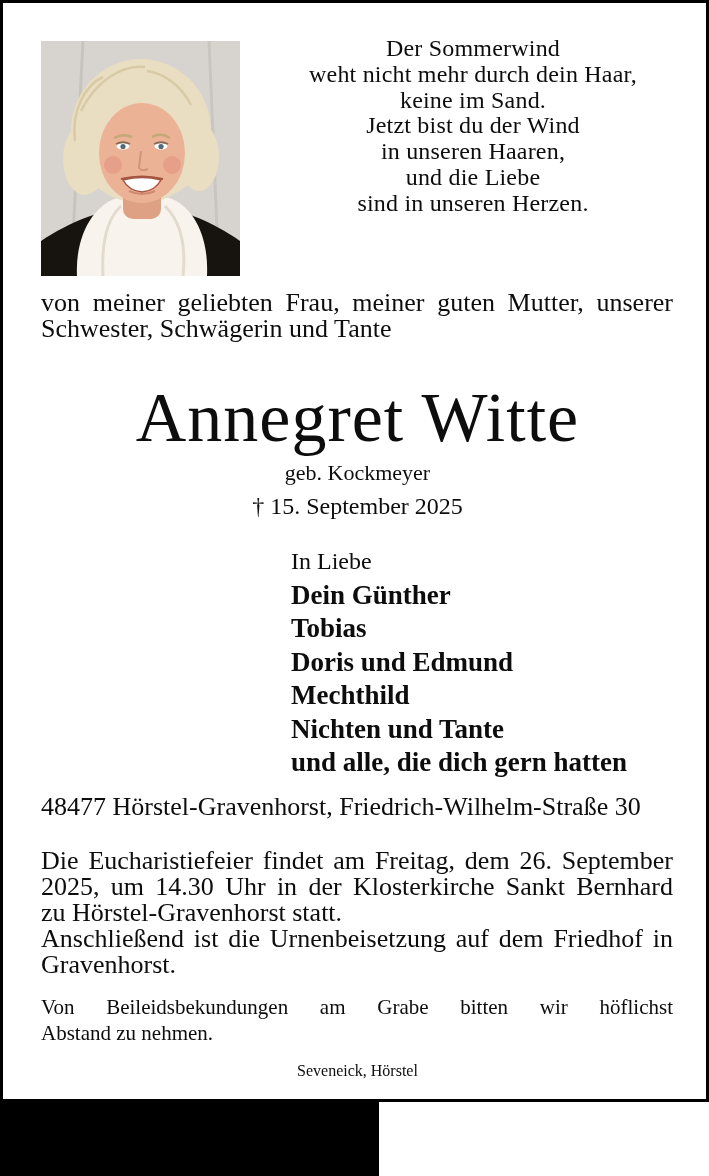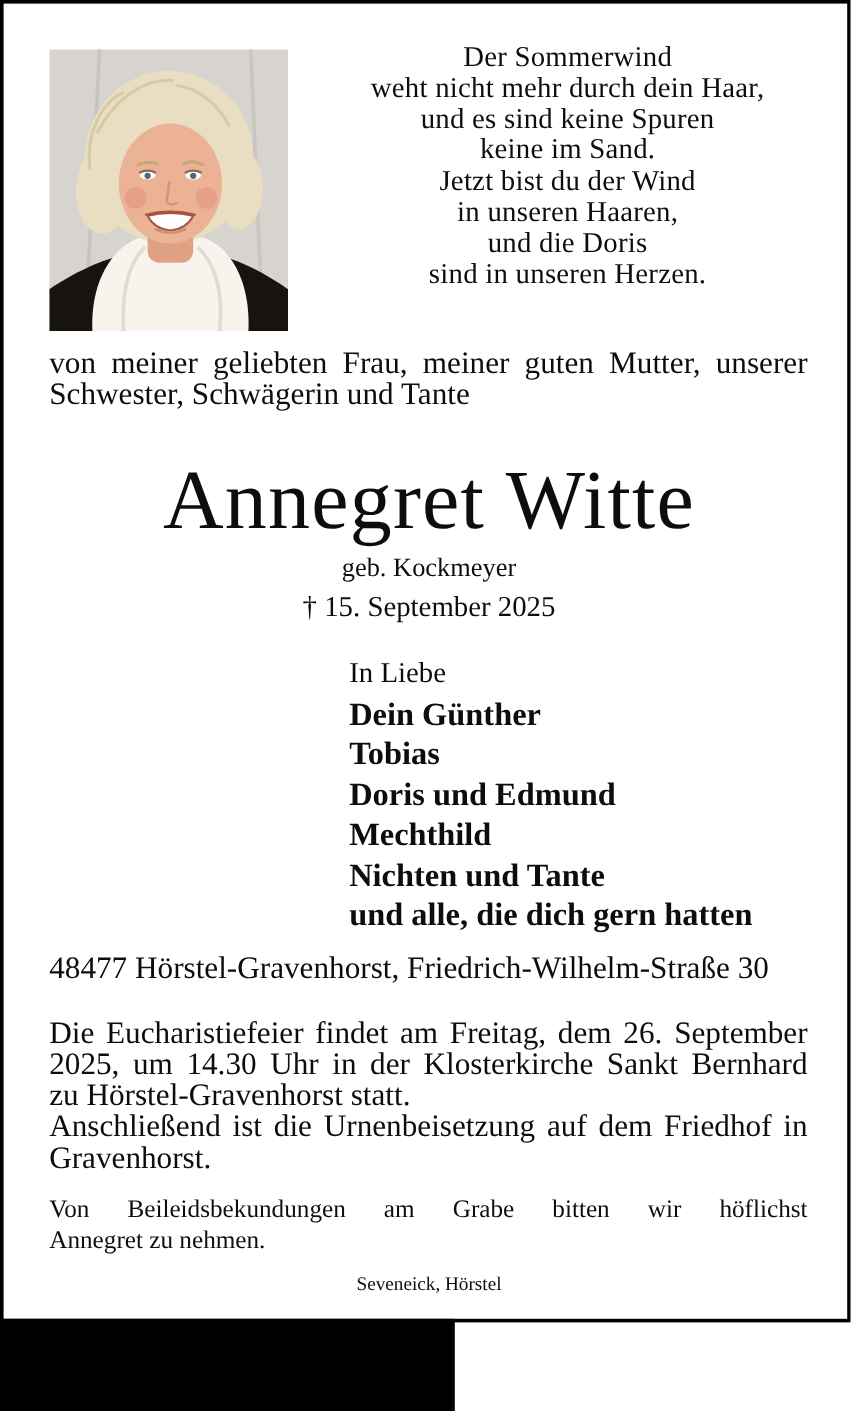--- a/index.html
+++ b/index.html
@@ -156,25 +156,24 @@
         <path d="M100,110 L98,127 Q101,131 107,128" stroke="#d29577" stroke-width="2" fill="none"></path>
         <path d="M82,139 Q101,134 120,139 Q114,150 101,151 Q88,150 82,139 Z" fill="#ffffff" stroke="#a4543f" stroke-width="1.5"></path>
         <path d="M80,138 Q101,133 122,138" stroke="#a4543f" stroke-width="2" fill="none"></path>
         <path d="M88,150 Q101,156 114,150" stroke="#cf8a72" stroke-width="2" fill="none"></path>
       </svg>
     </div>
 
     <div class="poem">
       <div>Der Sommerwind</div>
       <div>weht nicht mehr durch dein Haar,</div>
-      <div>und es sind keine Spuren</div>
       <div>keine im Sand.</div>
       <div>Jetzt bist du der Wind</div>
       <div>in unseren Haaren,</div>
-      <div>und die Doris</div>
+      <div>und die Liebe</div>
       <div>sind in unseren Herzen.</div>
     </div>
 
     <div class="intro">
       <div class="jl">von meiner geliebten Frau, meiner guten Mutter, unserer</div>
       <div class="ll">Schwester, Schwägerin und Tante</div>
     </div>
 
     <div class="deceased-name">Annegret Witte</div>
 
@@ -199,20 +198,20 @@
     <div class="service">
       <div class="jl">Die Eucharistiefeier findet am Freitag, dem 26. September</div>
       <div class="jl">2025, um 14.30 Uhr in der Klosterkirche Sankt Bernhard</div>
       <div class="ll">zu Hörstel-Gravenhorst statt.</div>
       <div class="jl">Anschließend ist die Urnenbeisetzung auf dem Friedhof in</div>
       <div class="ll">Gravenhorst.</div>
     </div>
 
     <div class="condolence">
       <div class="jl">Von Beileidsbekundungen am Grabe bitten wir höflichst</div>
-      <div class="ll">Annegret zu nehmen.</div>
+      <div class="ll">Abstand zu nehmen.</div>
     </div>
 
     <div class="signature">Seveneick, Hörstel</div>
   </div>
 
   <div class="redact"></div>
 </div>
 
 </body></html>

